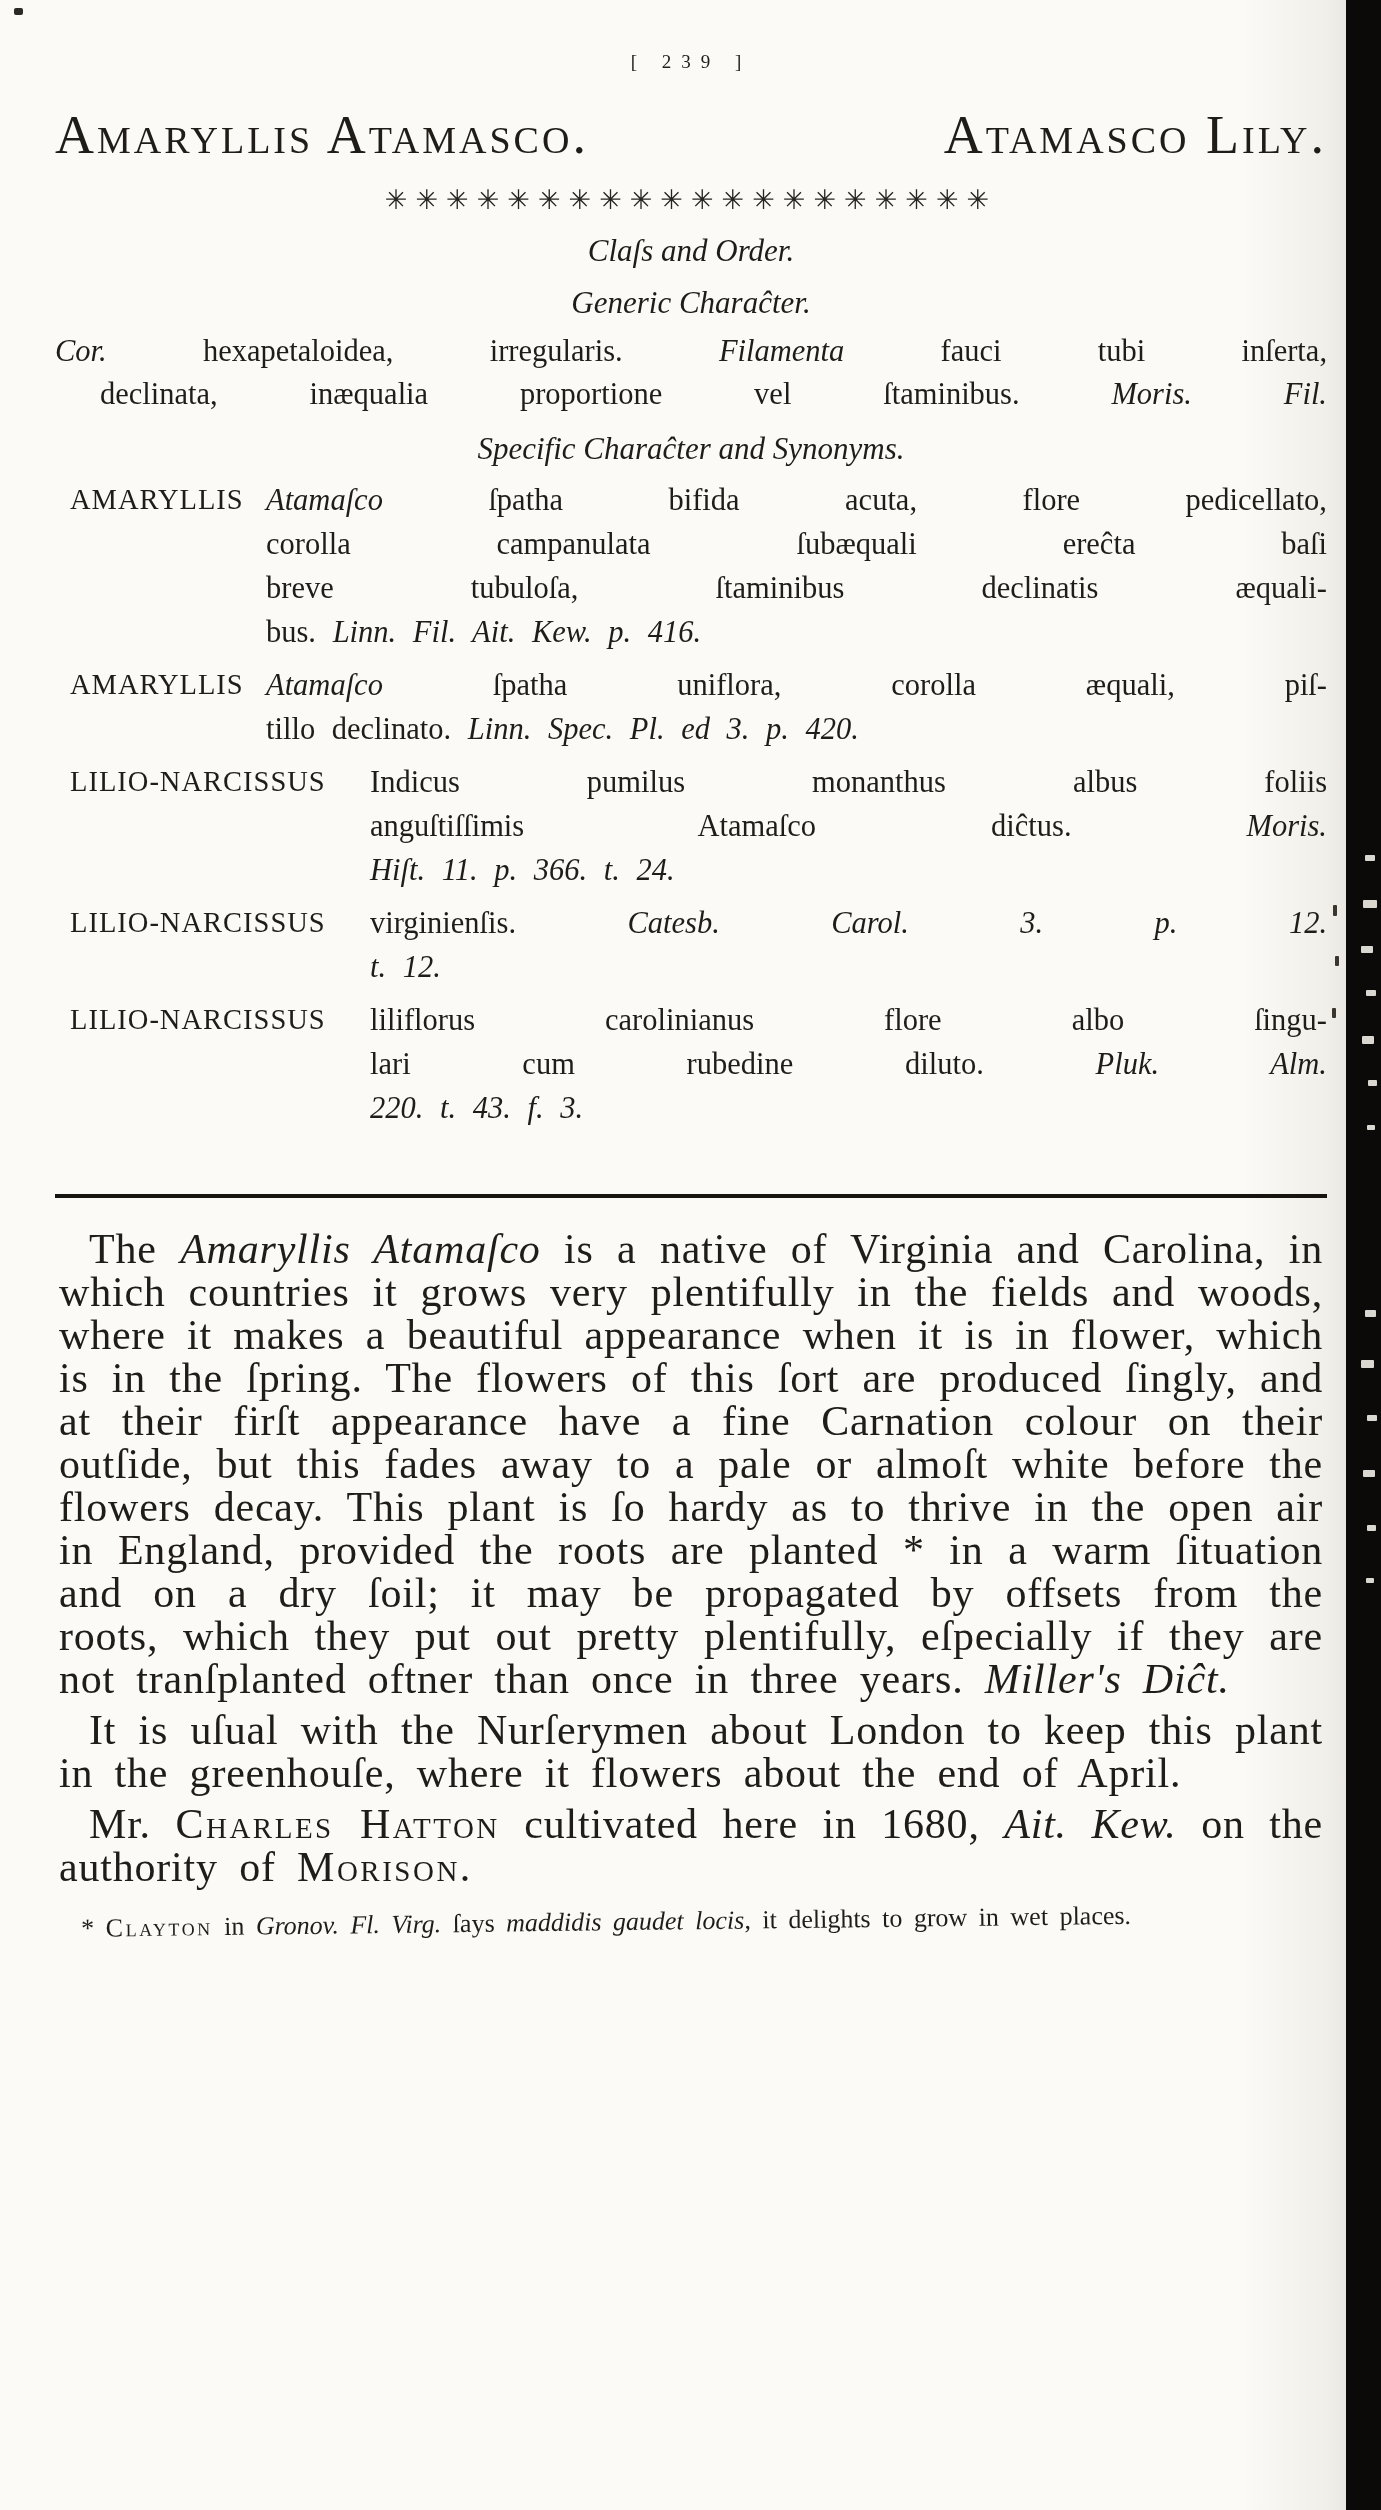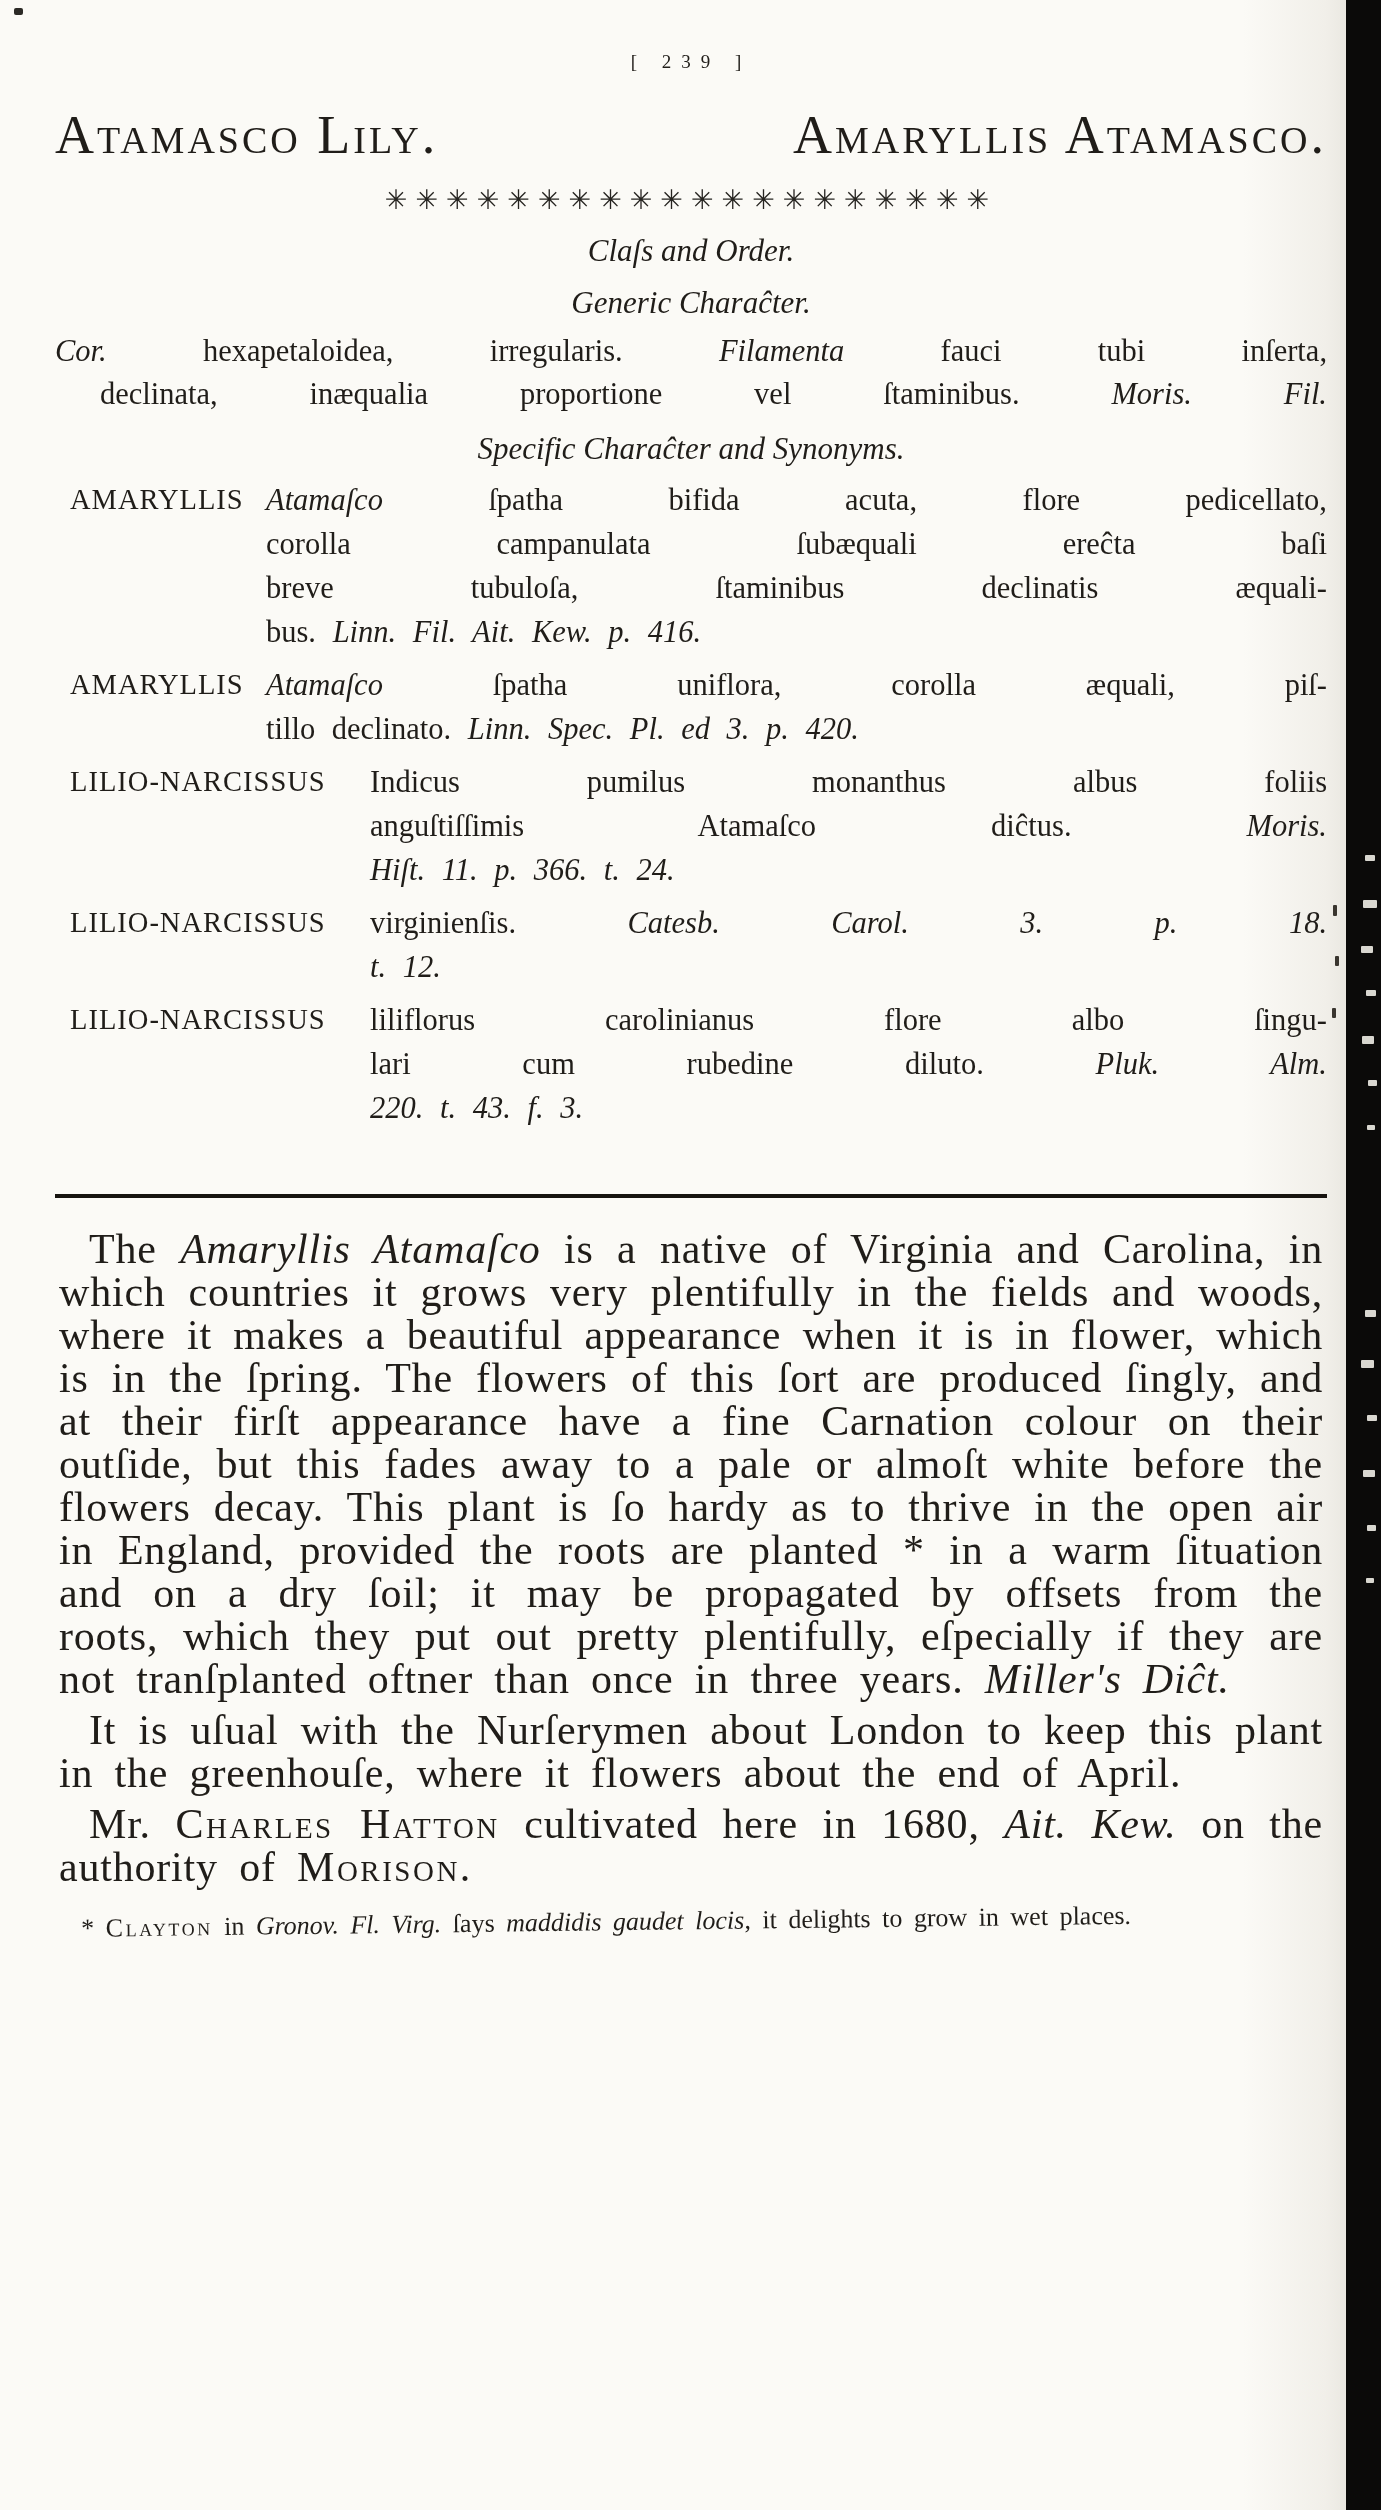--- a/index.html
+++ b/index.html
@@ -43,22 +43,22 @@
   .tick{position:absolute;background:#3a362f;width:4px;border-radius:1px;}
 </style>
 </head>
 <body>
 
 <div class="page">
 
   <div class="pageno">[  239  ]</div>
 
   <div class="title">
+    <span>Amaryllis Atamasco.</span>
     <span>Atamasco Lily.</span>
-    <span>Amaryllis Atamasco.</span>
   </div>
 
   <div class="ornaments">✳✳✳✳✳✳✳✳✳✳✳✳✳✳✳✳✳✳✳✳</div>
 
   <div class="h-it">Claſs and Order.</div>
 
   <div class="h-it">Generic Charaĉter.</div>
   <div class="generic">
     <div class="jline"><span class="it">Cor.</span><span> hexapetaloidea, irregularis.  </span><span class="it">Filamenta</span><span> fauci tubi inſerta,</span></div>
     <div class="jline gl2"><span>declinata, inæqualia proportione vel ſtaminibus.  </span><span class="it">Moris. Fil.</span></div>
@@ -91,21 +91,21 @@
       <span class="elines">
         <span class="sline" style="display:block"><span>Indicus pumilus monanthus albus foliis</span></span>
         <span class="sline" style="display:block"><span>anguſtiſſimis Atamaſco diĉtus.  </span><span class="it">Moris.</span></span>
         <span class="sline last" style="display:block"><span class="it">Hiſt. 11. p. 366. t. 24.</span></span>
       </span>
     </div>
 
     <div class="entry">
       <span class="elabel wl">LILIO-NARCISSUS</span>
       <span class="elines">
-        <span class="sline" style="display:block"><span>virginienſis.  </span><span class="it">Catesb. Carol. 3. p. 18.</span></span>
+        <span class="sline" style="display:block"><span>virginienſis.  </span><span class="it">Catesb. Carol. 3. p. 12.</span></span>
         <span class="sline last" style="display:block"><span class="it">t. 12.</span></span>
       </span>
     </div>
 
     <div class="entry">
       <span class="elabel wl">LILIO-NARCISSUS</span>
       <span class="elines">
         <span class="sline" style="display:block"><span>liliflorus carolinianus flore albo ſingu-</span></span>
         <span class="sline" style="display:block"><span>lari cum rubedine diluto.  </span><span class="it">Pluk. Alm.</span></span>
         <span class="sline last" style="display:block"><span class="it">220. t. 43. f. 3.</span></span>

